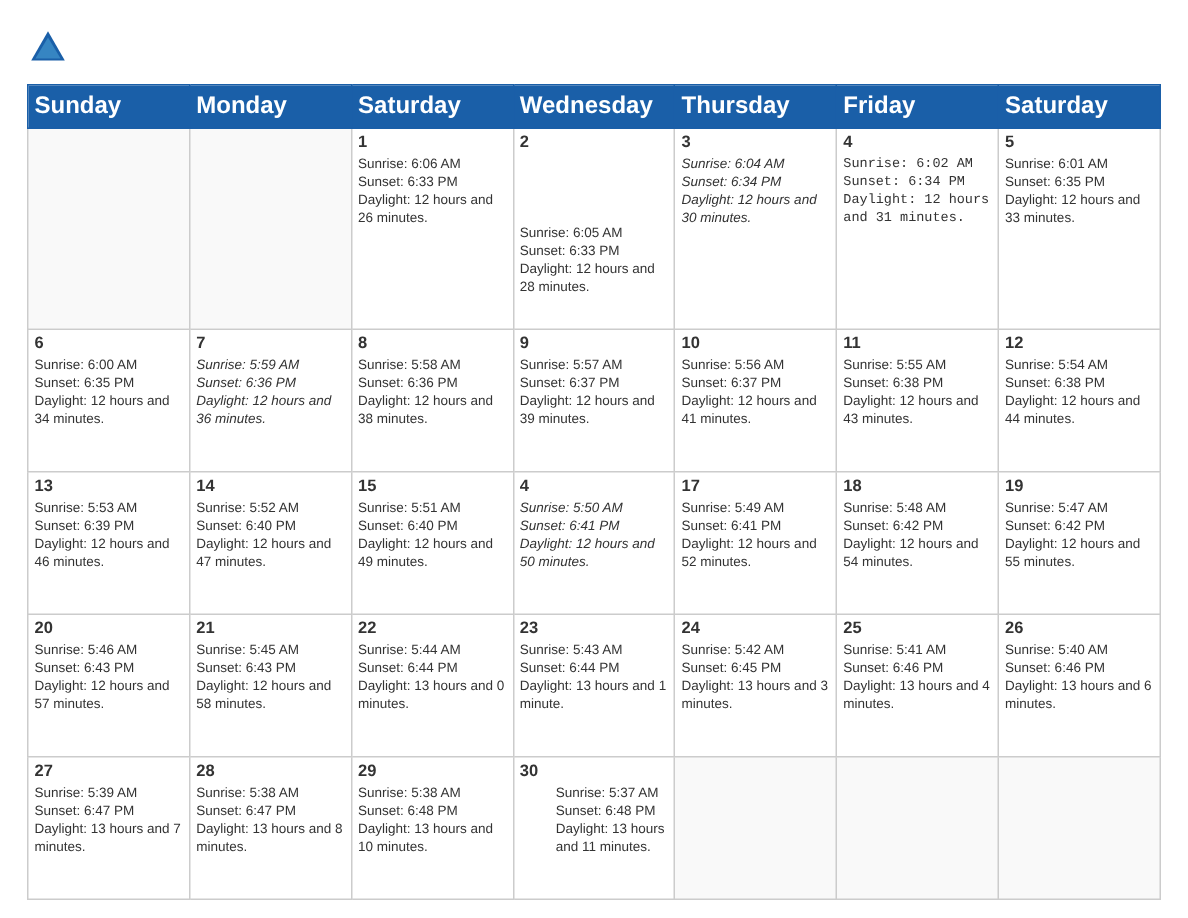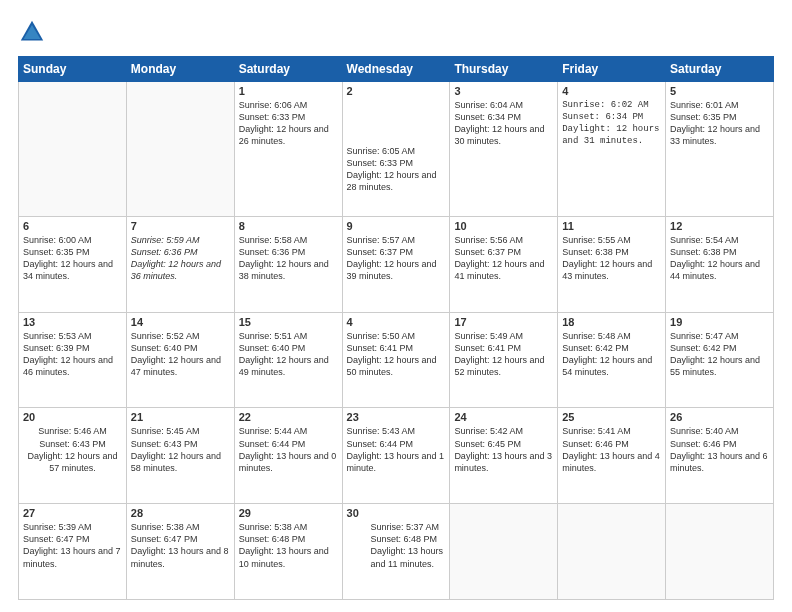--- a/index.html
+++ b/index.html
@@ -62,21 +62,21 @@
     .calendar {
       flex: 1;
       border: 1px solid #ccc;
       border-collapse: collapse;
       width: 100%;
       table-layout: fixed;
     }
     .calendar th {
       background: #1a5fa8;
       color: #fff;
-      font-size: 12px;
+      font-size: 16px;
       font-weight: bold;
       padding: 5px 4px;
       text-align: left;
       border: 1px solid #1a5fa8;
     }
     .calendar td {
       border: 1px solid #ccc;
       vertical-align: top;
       padding: 3px 4px;
       font-size: 9.5px;
@@ -143,21 +143,21 @@
 Daylight: 12 hours and 26 minutes.</div>
           </td>
           <td>
             <span class="day-num">2</span>
             <div class="day-info" style="white-space: pre-line; margin-top: 48px;">Sunrise: 6:05 AM
 Sunset: 6:33 PM
 Daylight: 12 hours and 28 minutes.</div>
           </td>
           <td>
             <span class="day-num">3</span>
-            <div class="day-info" style="white-space: pre-line;">Sunrise: 6:04 AM
+            <div class="day-info" style="white-space: pre-line; font-style: italic;">Sunrise: 6:04 AM
 Sunset: 6:34 PM
 Daylight: 12 hours and 30 minutes.</div>
           </td>
           <td>
             <span class="day-num">4</span>
             <div class="day-info" style="white-space: pre-line; font-family: Liberation Mono, monospace;">Sunrise: 6:02 AM
 Sunset: 6:34 PM
 Daylight: 12 hours and 31 minutes.</div>
           </td>
           <td>
@@ -225,21 +225,21 @@
 Daylight: 12 hours and 47 minutes.</div>
           </td>
           <td>
             <span class="day-num">15</span>
             <div class="day-info" style="white-space: pre-line;">Sunrise: 5:51 AM
 Sunset: 6:40 PM
 Daylight: 12 hours and 49 minutes.</div>
           </td>
           <td>
             <span class="day-num">4</span>
-            <div class="day-info" style="white-space: pre-line;">Sunrise: 5:50 AM
+            <div class="day-info" style="white-space: pre-line; font-style: italic;">Sunrise: 5:50 AM
 Sunset: 6:41 PM
 Daylight: 12 hours and 50 minutes.</div>
           </td>
           <td>
             <span class="day-num">17</span>
             <div class="day-info" style="white-space: pre-line;">Sunrise: 5:49 AM
 Sunset: 6:41 PM
 Daylight: 12 hours and 52 minutes.</div>
           </td>
           <td>
@@ -251,21 +251,21 @@
           <td>
             <span class="day-num">19</span>
             <div class="day-info" style="white-space: pre-line;">Sunrise: 5:47 AM
 Sunset: 6:42 PM
 Daylight: 12 hours and 55 minutes.</div>
           </td>
         </tr>
         <tr>
           <td>
             <span class="day-num">20</span>
-            <div class="day-info" style="white-space: pre-line; text-align: center;">Sunrise: 5:46 AM
+            <div class="day-info" style="white-space: pre-line;">Sunrise: 5:46 AM
 Sunset: 6:43 PM
 Daylight: 12 hours and 57 minutes.</div>
           </td>
           <td>
             <span class="day-num">21</span>
             <div class="day-info" style="white-space: pre-line;">Sunrise: 5:45 AM
 Sunset: 6:43 PM
 Daylight: 12 hours and 58 minutes.</div>
           </td>
           <td>

